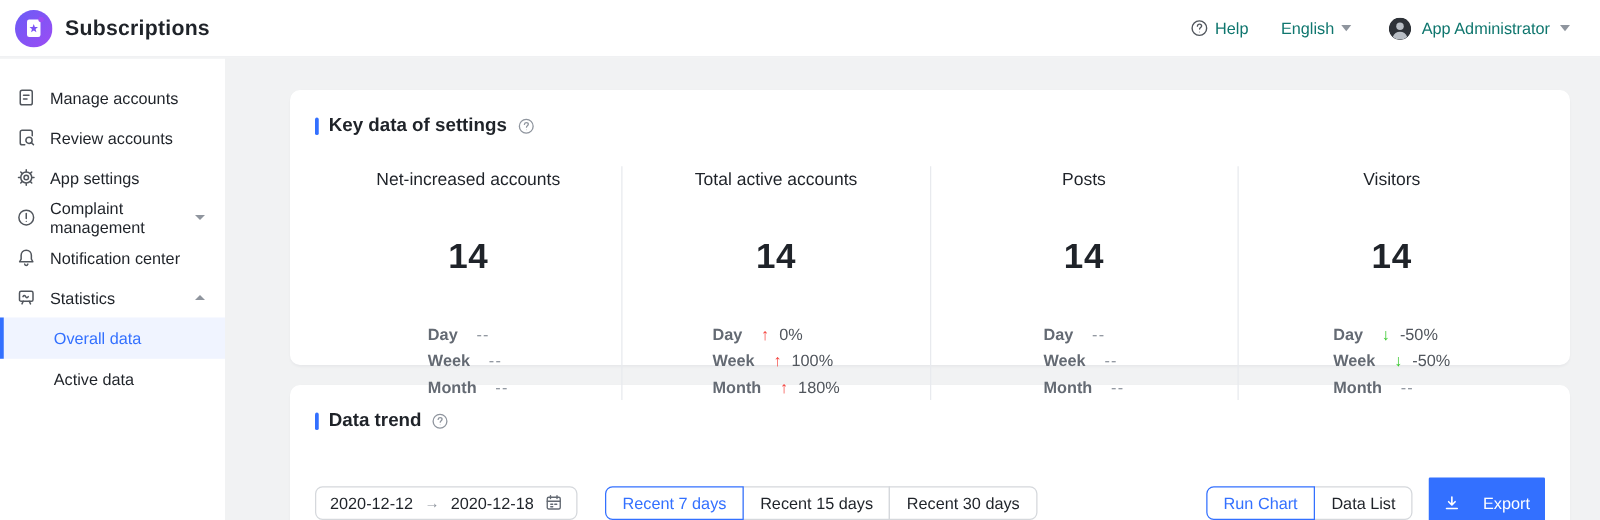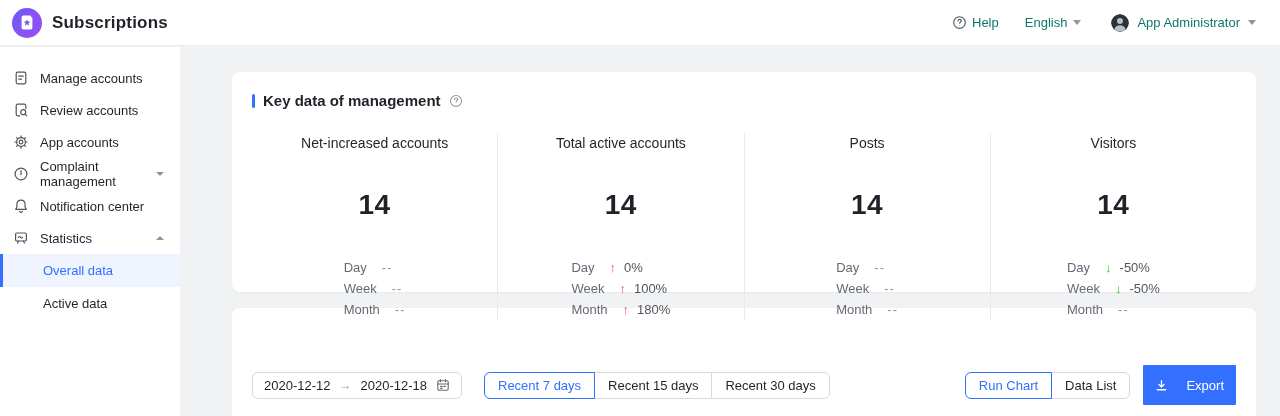--- a/index.html
+++ b/index.html
@@ -43,21 +43,21 @@
   .qmark { color:#8f959e; display:inline-flex; cursor:pointer; }
 
   
   .stats { display:flex; margin-top:24px; }
   .stat-col { flex:1 1 0; display:flex; flex-direction:column; align-items:center; border-right:1px solid #e8eaee; padding:2px 8px 0;gap:27px; }
   .stat-col:last-child { border-right:none; }
   .stat-label { font-size:14px; color:#1f2329; }
   .stat-value { font-size:28px; font-weight:700; margin:11px 0 9px; letter-spacing:.5px; }
   .stat-rows { display:inline-block; text-align:left; }
   .stat-row { display:flex; align-items:center; font-size:13px; line-height:21px; color:#646a73; }
-  .stat-row .period { color:#646a73; }
+  .stat-row .period { color:#646a73;font-weight:bold; }
   .stat-row .gap { width:15px; }
   .stat-row .arrow { font-size:13px; margin-right:8px; }
   .stat-row .arrow[data-trend="up"] { color:#f54a45; }
   .stat-row .arrow[data-trend="down"] { color:#32c728; }
   .stat-row .val { color:#51565d; }
   .stat-row .val.dash { color:#8f959e; letter-spacing:1px; }
 
   
   .controls { display:flex; align-items:center; margin-top:37px; }
   .date-box { display:flex; align-items:center; gap:9px; border:1px solid #d5d8dc; border-radius:6px;
@@ -151,21 +151,21 @@
   </div>
 
   <div class="side-item">
     <span class="icn">
       <svg viewBox="0 0 16 16" width="16" height="16" fill="none" stroke="currentColor" stroke-width="1.2" stroke-linecap="round">
         <circle cx="8" cy="8" r="4.4"></circle>
         <circle cx="8" cy="8" r="1.8"></circle>
         <path d="M12.7 8h1.5M11.3 11.3l1.1 1.1M8 12.7v1.5M4.7 11.3l-1.1 1.1M3.3 8H1.8M4.7 4.7L3.6 3.6M8 3.3V1.8M11.3 4.7l1.1-1.1"></path>
       </svg>
     </span>
-    <span>App accounts</span>
+    <span>App settings</span>
   </div>
 
   <div class="side-item">
     <span class="icn">
       <svg viewBox="0 0 16 16" width="16" height="16" fill="none" stroke="currentColor" stroke-width="1.2" stroke-linecap="round">
         <circle cx="8" cy="8" r="5.9"></circle>
         <path d="M8 4.7v4"></path>
         <circle cx="8" cy="11.1" r="0.45" fill="currentColor" stroke="none"></circle>
       </svg>
     </span>
@@ -201,21 +201,21 @@
   <div class="sub-item">
     <span>Active data</span>
   </div>
 </div>
 
 <div class="main">
 
   <div class="card keydata">
     <div class="sec-title-row">
       <span class="accent-bar"></span>
-      <span class="sec-title">Key data of management</span>
+      <span class="sec-title">Key data of settings</span>
       <span class="qmark">
         <svg width="14" height="14" viewBox="0 0 16 16" fill="none" stroke="currentColor" stroke-width="1.2">
           <circle cx="8" cy="8" r="6.3"></circle>
           <path d="M6.3 6.2c.2-1 1-1.6 1.8-1.6 1 0 1.8.7 1.8 1.6 0 1.2-1.7 1.3-1.7 2.6" stroke-linecap="round"></path>
           <circle cx="8.1" cy="11.3" r="0.4" fill="currentColor" stroke="none"></circle>
         </svg>
       </span>
     </div>
 
     <div class="stats">
@@ -317,20 +317,31 @@
 
             <span class="val dash">--</span>
           </div>
         </div>
       </div>
 
     </div>
   </div>
 
   <div class="card trend">
+    <div class="sec-title-row">
+      <span class="accent-bar"></span>
+      <span class="sec-title">Data trend</span>
+      <span class="qmark">
+        <svg width="14" height="14" viewBox="0 0 16 16" fill="none" stroke="currentColor" stroke-width="1.2">
+          <circle cx="8" cy="8" r="6.3"></circle>
+          <path d="M6.3 6.2c.2-1 1-1.6 1.8-1.6 1 0 1.8.7 1.8 1.6 0 1.2-1.7 1.3-1.7 2.6" stroke-linecap="round"></path>
+          <circle cx="8.1" cy="11.3" r="0.4" fill="currentColor" stroke="none"></circle>
+        </svg>
+      </span>
+    </div>
 
     <div class="controls">
       <div class="date-box">
         <span>2020-12-12</span>
         <span class="date-sep">→</span>
         <span>2020-12-18</span>
         <span class="cal-icn">
           <svg width="14" height="14" viewBox="0 0 14 14" fill="none" stroke="currentColor" stroke-width="1.1" stroke-linecap="round">
             <rect x="1.8" y="2.8" width="10.4" height="9.4" rx="1.2"></rect>
             <path d="M4.4 1.6v2.2M9.6 1.6v2.2M1.8 6h10.4M4.6 8.4h1.6M7.8 8.4h1.6M4.6 10.4h1.6"></path>

